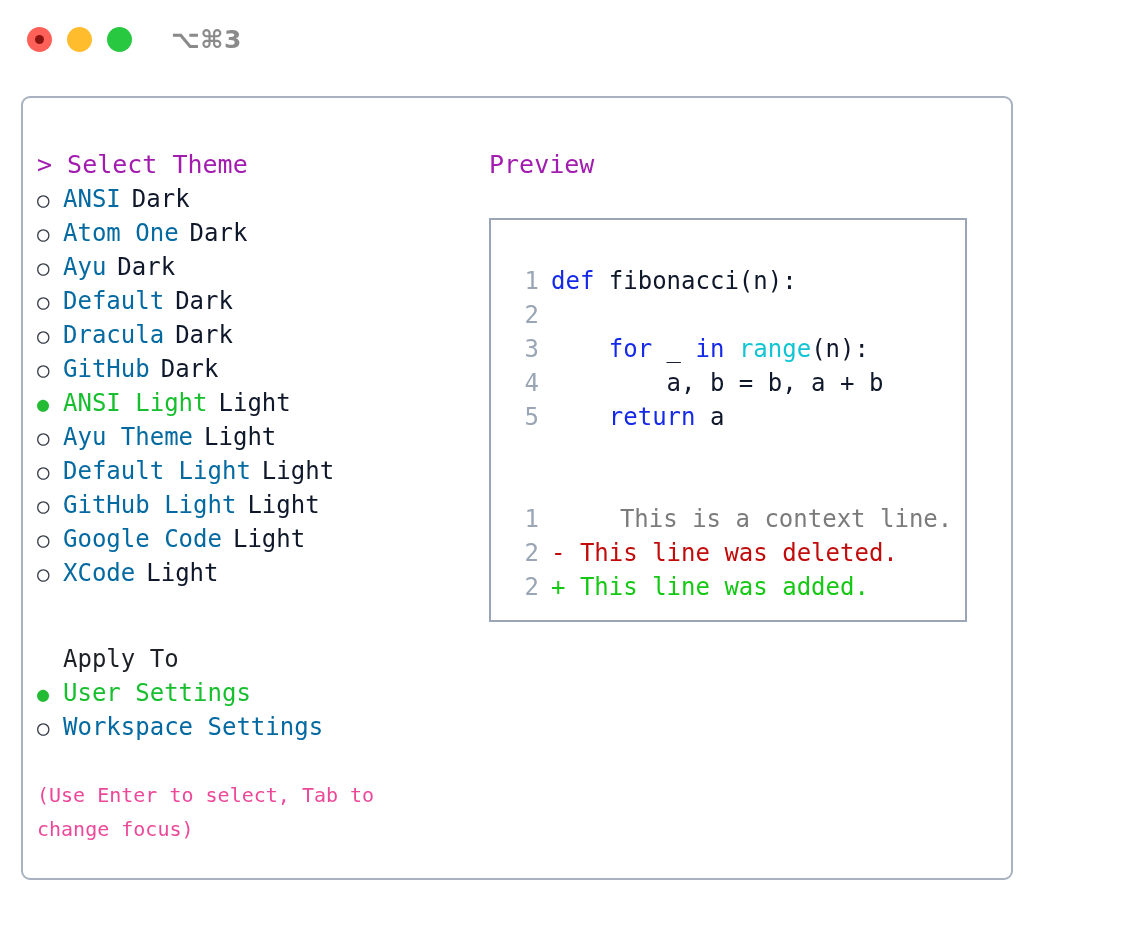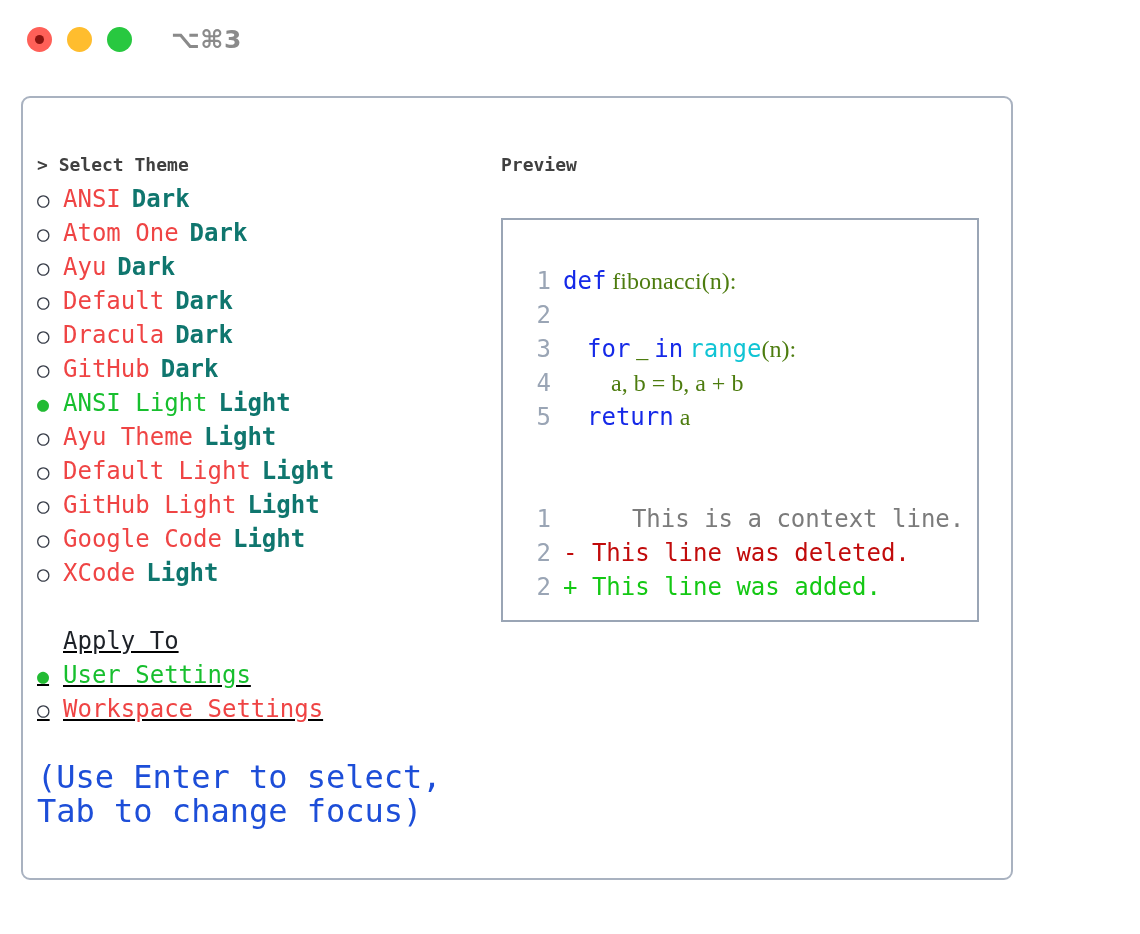--- a/index.html
+++ b/index.html
@@ -81,29 +81,29 @@
 
   
   #theme-pane {
     position: absolute;
     left: 14px;
     top: 50px;
     width: 450px;
   }
   #preview-pane {
     position: absolute;
-    left: 478px;
+    left: 466px;
     top: 50px;
     width: 500px;
   }
 
   .pane-heading {
-    font-size: 18px;
-    font-weight: bold;
-    color: #404040;
+    font-size: 25px;
+    font-weight: normal;
+    color: #a21caf;
     line-height: 34px;
     white-space: pre;
   }
   #theme-heading { margin-bottom: 0px; }
 
   
   .option-row {
     display: flex;
     align-items: baseline;
     height: 34px;
@@ -113,40 +113,40 @@
   }
   .bullet {
     width: 26px;
     flex: 0 0 26px;
     font-size: 21px;
     line-height: 34px;
     text-align: left;
     color: #3a3f4a;
   }
   .bullet.selected { color: #22bb33; font-size: 20px; }
-  .opt-label  { color: #ef4444; }
+  .opt-label  { color: #0369a1; }
   .opt-label.selected { color: #17bf2e; }
-  .opt-kind   { color: #0f766e; margin-left: 11px; font-weight: bold; }
-
-  
-  #apply-to-block { margin-top: 34px; text-decoration: underline; }
+  .opt-kind   { color: #0f172a; margin-left: 11px; }
+
+  
+  #apply-to-block { margin-top: 52px; }
   #apply-to-heading {
     font-size: 24px;
     color: #1d2127;
     line-height: 34px;
     padding-left: 26px;
     white-space: pre;
   }
 
   
   #hint-text {
     margin-top: 34px;
-    font-size: 32px;
-    line-height: 34px;
-    color: #1d4ed8;
+    font-size: 20px;
+    line-height: 34px;
+    color: #ec4899;
     width: 410px;
     white-space: pre-wrap;
   }
 
   
   #preview-box {
     margin-top: 36px;
     width: 478px;
     height: 404px;
     border: 2px solid #9aa5b5;
@@ -168,21 +168,21 @@
     text-align: right;
     color: #9aa5b5;
     margin-right: 12px;
   }
   .code-text { color: #111317; }
   .blank-line { height: 34px; }
 
   .tok-kw   { color: #1529e8; }
   .tok-fn   { color: #10c4d4; }
   .tok-num  { color: #14b814; }
-  .tok-plain{ color: #4d7c0f; font-family: Liberation Serif, serif; }
+  .tok-plain{ color: #0f172a; }
 
   .diff-ctx { color: #7b7b7b; margin-left: 20px; }
   .diff-del { color: #c10b0b; }
   .diff-add { color: #14c814; }
 </style>
 </head>
 <body>
 
 <div id="app-window">
 

